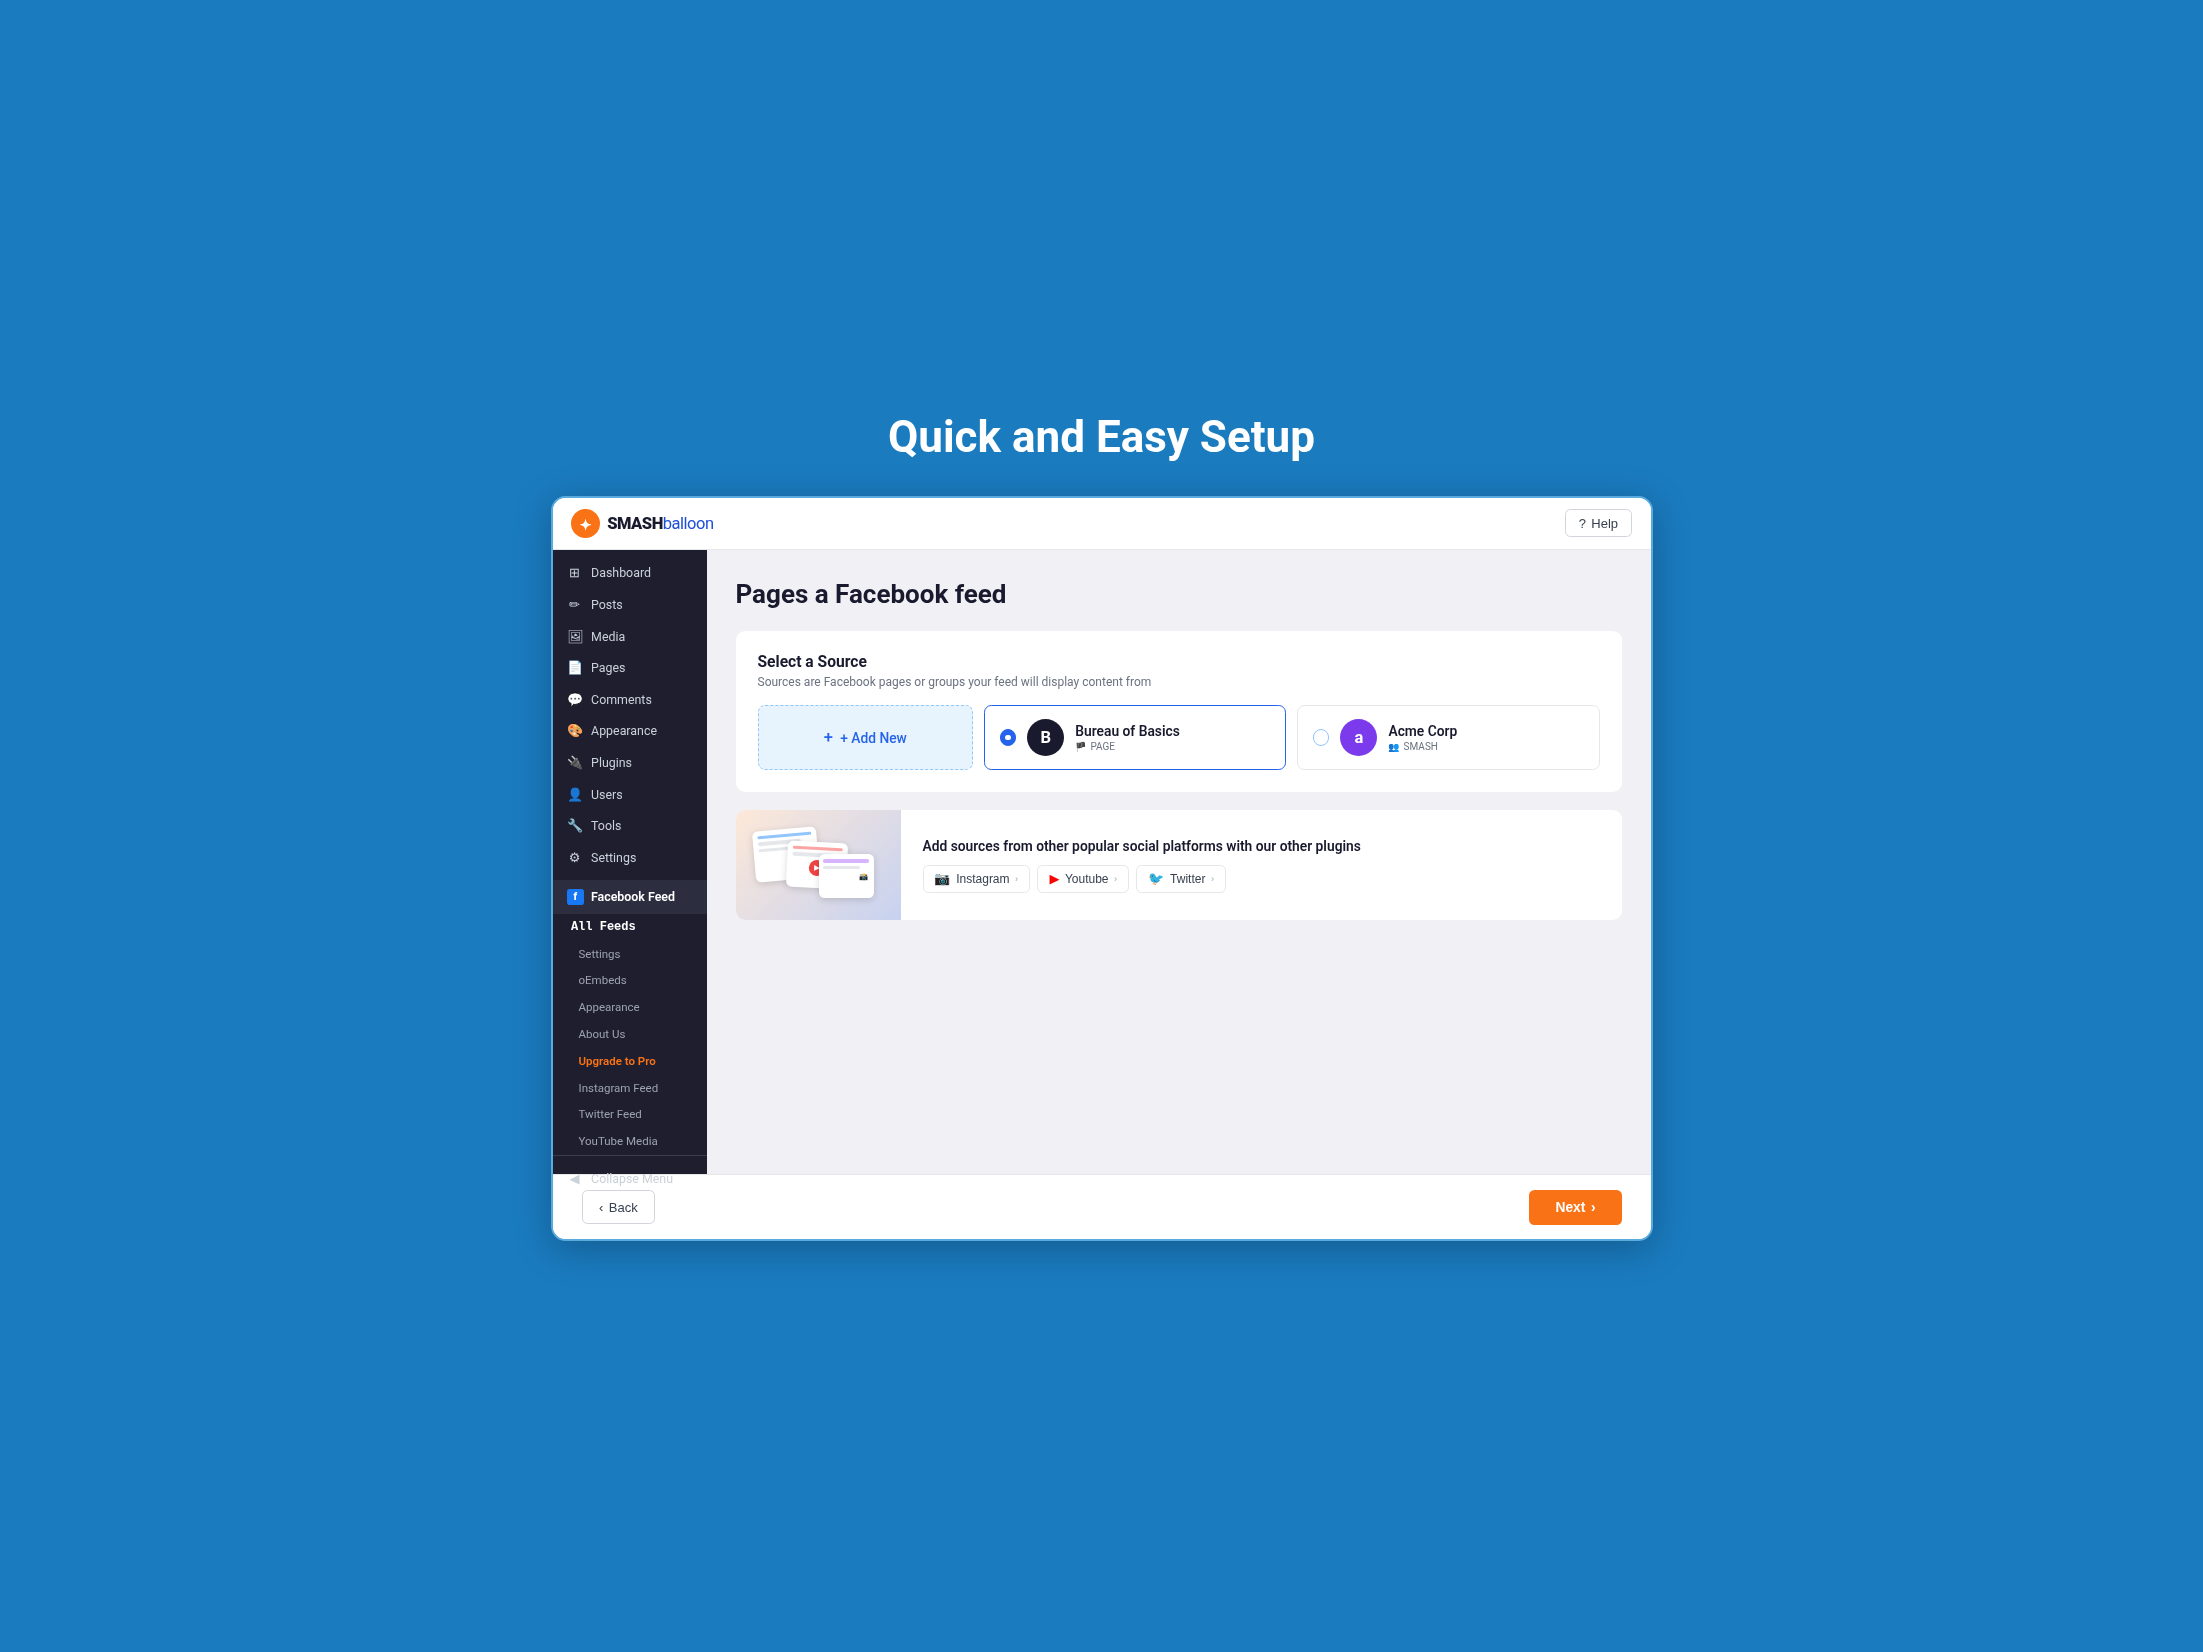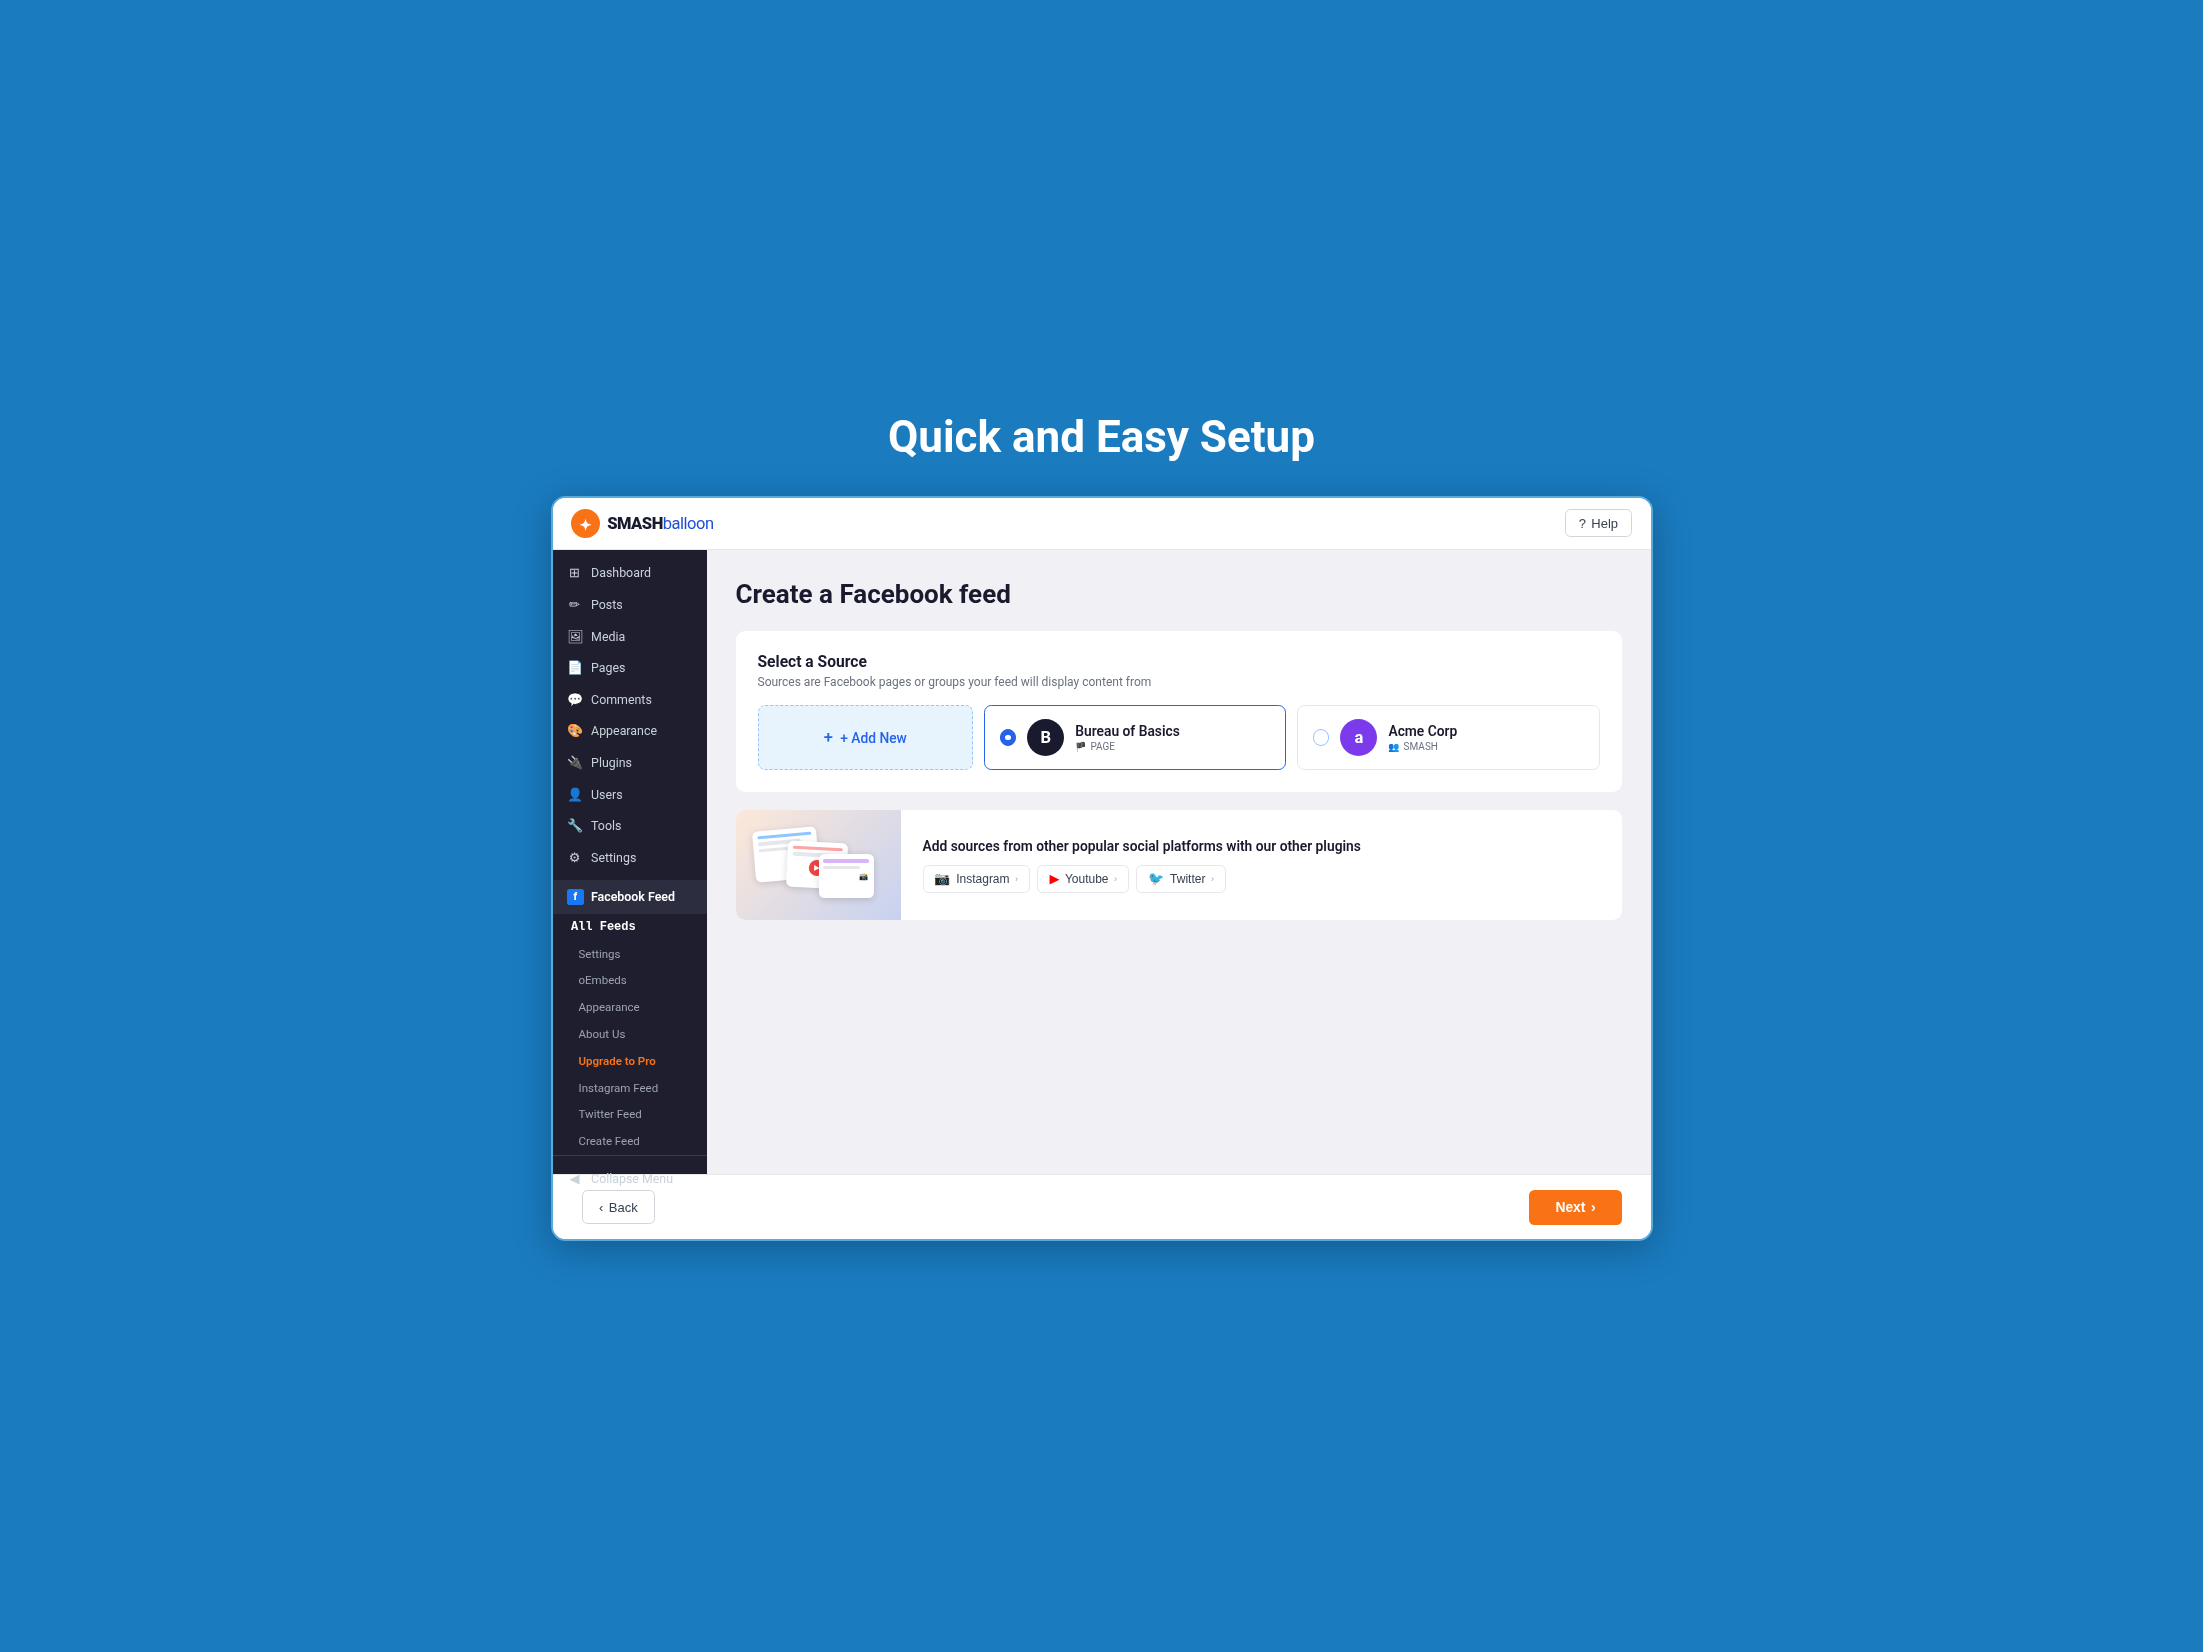--- a/index.html
+++ b/index.html
@@ -494,33 +494,33 @@
       <div class="sidebar-sub-item upgrade">
         <span>Upgrade to Pro</span>
       </div>
       <div class="sidebar-sub-item">
         <span>Instagram Feed</span>
       </div>
       <div class="sidebar-sub-item">
         <span>Twitter Feed</span>
       </div>
       <div class="sidebar-sub-item">
-        <span>Create Feed</span>
+        <span>YouTube Media</span>
       </div>
 
       <div class="sidebar-bottom">
         <div class="sidebar-item">
           <span class="icon">◀</span>
           <span>Collapse Menu</span>
         </div>
       </div>
     </nav>
 
     <div class="content-area">
-      <h2 class="page-heading">Create a Facebook feed</h2>
+      <h2 class="page-heading">Pages a Facebook feed</h2>
 
       <div class="source-card">
         <h3>Select a Source</h3>
         <p>Sources are Facebook pages or groups your feed will display content from</p>
 
         <div class="source-options">
 
           <div class="add-new-btn">
             <span style="font-size:16.5px;">+</span>
             <span style="font-size:13.8px;">+ Add New</span>

